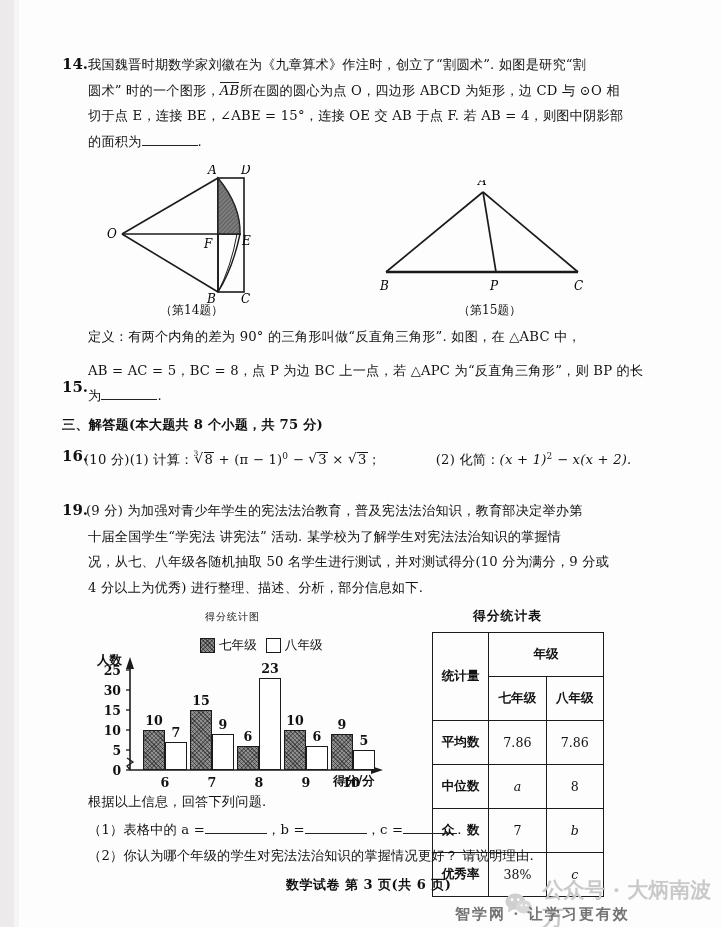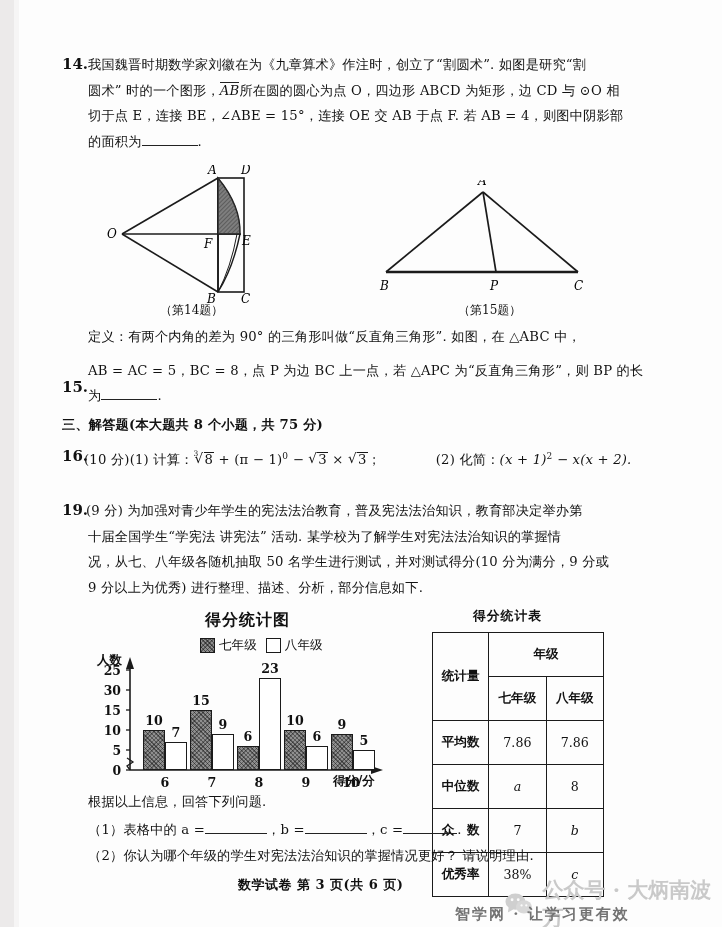--- a/index.html
+++ b/index.html
@@ -30,21 +30,21 @@
   .cbrt{display:inline-block;position:relative;padding-left:10px;}
   .cbrt::before{content:"\221A";position:absolute;left:1px;top:-1px;font-size:13.5px;}
   .cbrt .idx{position:absolute;left:0px;top:-6px;font-size:7.5px;}
   .cbrt .rb{border-top:1.1px solid #151515;padding:0 1px;display:inline-block;line-height:14px;}
 
   
   .cap{position:absolute;font-size:12px;color:#111;}
 
   
   .chart-wrap{position:absolute;}
-  .chart-title{position:absolute;font-size:16px;font-weight:bold;letter-spacing:1px;}
+  .chart-title{position:absolute;font-size:10px;font-weight:normal;letter-spacing:1px;}
   .legend{position:absolute;display:flex;align-items:center;gap:9px;font-size:12.6px;}
   .legend .item{display:flex;align-items:center;gap:4px;}
   .swatch{width:13px;height:13px;border:1.3px solid #1a1a1a;display:inline-block;}
   .sw-g7{background-color:#8d8d8d;
     background-image:
       repeating-linear-gradient(45deg,rgba(0,0,0,.45) 0 1px,transparent 1px 3px),
       repeating-linear-gradient(-45deg,rgba(0,0,0,.35) 0 1px,transparent 1px 3px);}
   .sw-g8{background:#ffffff;}
 
   .bar{position:absolute;border:1.35px solid #1b1b1b;box-sizing:border-box;}
@@ -59,21 +59,21 @@
   .axlabel{position:absolute;font-size:12.4px;font-weight:bold;}
 
   
   .tbl-title{position:absolute;font-size:12.8px;font-weight:bold;letter-spacing:1px;}
   table.stat{position:absolute;border-collapse:collapse;font-size:12.6px;}
   table.stat td{border:1.5px solid #1b1b1b;text-align:center;padding:8px;height:27px;font-weight:bold;}
   table.stat td.v{font-weight:normal;}
   table.stat td.it{font-style:italic;font-family:"DejaVu Serif",serif;font-weight:normal;}
 
   
-  .footer{position:absolute;font-size:13px;font-weight:bold;letter-spacing:.5px;}
+  .footer{position:absolute;font-size:13px;font-weight:bold;letter-spacing:.5px;margin-left:48px;}
   .wm{position:absolute;display:flex;align-items:center;gap:9px;color:#c9c9c9;font-size:21px;font-weight:bold;}
   .wm-ghost{position:absolute;color:#737373;font-size:15px;font-weight:bold;letter-spacing:2px;}
 </style>
 </head>
 <body>
 
 <div class="page">
   <div class="left-strip"></div>
   <div class="left-strip2"></div>
 
@@ -146,21 +146,21 @@
       <span>(10 分)</span><span>(1)</span>
       <span>计算：</span><span class="cbrt"><span class="idx">3</span><span class="rb">8</span></span><span> + (π − 1)</span><sup>0</sup><span> − </span><span class="rad"><span class="rb">3</span></span><span> × </span><span class="rad"><span class="rb">3</span></span><span>；</span>
       <span style="display:inline-block;width:46px;"></span>
       <span>(2)</span> <span>化简：</span><span class="mi">(x + 1)</span><sup>2</sup><span class="mi"> − x(x + 2).</span>
     </div>
 
     <div class="qnum" style="left:62px;top:498px;">19.</div>
     <div class="q ln" style="left:86px;top:498px;"><span>(9 分)</span> <span>为加强对青少年学生的宪法法治教育，普及宪法法治知识，教育部决定举办第</span></div>
     <div class="q ln" style="left:88px;top:523.5px;">十届全国学生“学宪法 讲宪法” 活动. 某学校为了解学生对宪法法治知识的掌握情</div>
     <div class="q ln" style="left:88px;top:549px;">况，从七、八年级各随机抽取 50 名学生进行测试，并对测试得分(10 分为满分，9 分或</div>
-    <div class="q ln" style="left:88px;top:574.5px;">9 分以上为优秀) 进行整理、描述、分析，部分信息如下.</div>
+    <div class="q ln" style="left:88px;top:574.5px;">4 分以上为优秀) 进行整理、描述、分析，部分信息如下.</div>
 
     <div class="chart-wrap" style="left:85px;top:605px;width:335px;height:185px;">
       <div class="chart-title" style="left:120px;top:5px;">得分统计图</div>
 
       <div class="legend" style="left:115px;top:32px;">
         <span class="item">
           <span class="swatch sw-g7"></span>
           <span>七年级</span>
         </span>
         <span class="item">

